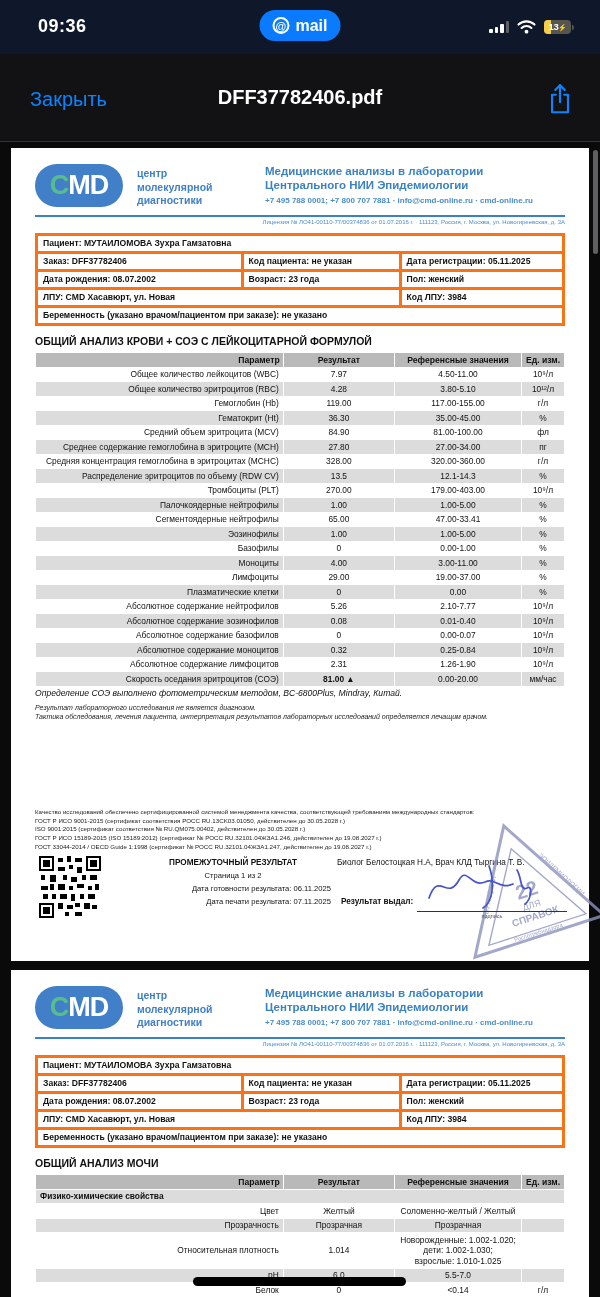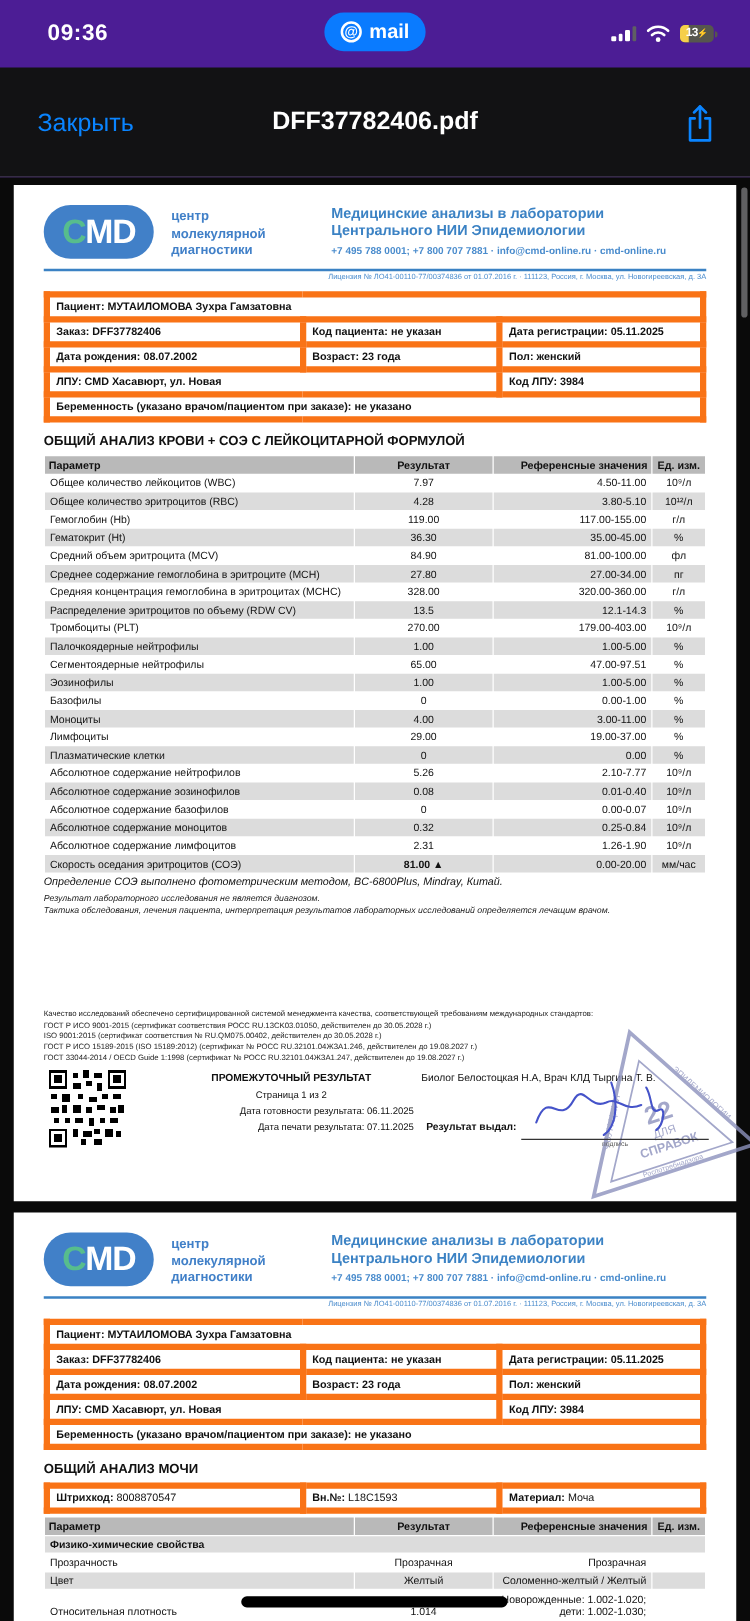--- a/index.html
+++ b/index.html
@@ -1,18 +1,18 @@
 <!DOCTYPE html>
 <html><head>
 <meta charset="utf-8">
 <style>
   * { margin:0; padding:0; box-sizing:border-box; }
   html,body { width:600px; height:1297px; background:#000; overflow:hidden;
     font-family:"Liberation Sans", sans-serif; }
-  #screen { position:relative; width:600px; height:1297px; background:#4c1d95; }
+  #screen { position:relative; width:600px; height:1297px; background:#0f172a; }
 
   
   .status-bar { position:absolute; top:0; left:0; width:600px; height:54px; }
   .time { position:absolute; left:38px; top:16px; color:#fff; font-size:18px; font-weight:700; letter-spacing:.5px; }
   .carrier-pill { position:absolute; left:50%; transform:translateX(-50%); top:10px; height:31px;
     background:#0a7bff; border-radius:16px; display:flex; align-items:center; gap:6px; padding:0 13px; }
   .at-circle { width:17px; height:17px; border:2px solid #fff; border-radius:50%; color:#fff;
     font-size:11px; font-weight:700; display:flex; align-items:center; justify-content:center; }
   .carrier-label { color:#fff; font-size:16px; font-weight:700; }
   .status-icons { position:absolute; right:26px; top:20px; display:flex; align-items:center; gap:8px; }
@@ -48,33 +48,33 @@
   .logo-cap .c-green { color:#57bd8d; }
   .logo-sub { font-size:10.5px; font-weight:700; color:#4180c8; line-height:1.3; padding-top:3px; white-space:pre-line; }
   .org-block { margin-left:auto; text-align:left; width:300px; }
   .org-line { font-size:11.5px; font-weight:700; color:#3b82c4; line-height:1.25; }
   .org-contacts { font-size:8px; font-weight:700; color:#4a8ccd; margin-top:3px; }
   .head-rule { border:0; border-top:2px solid #3b82c4; margin-top:7px; }
   .license-line { font-size:6px; color:#4a8ccd; text-align:right; margin-top:2px; }
 
   
   .ptable { width:100%; border-collapse:collapse; margin-top:8px; }
-  .ptable td { border:5px solid #f97316; font-size:8.6px; font-weight:700; color:#111; padding:2.5px 5px; }
+  .ptable td { border:3px solid #f97316; font-size:8.6px; font-weight:700; color:#111; padding:2.5px 5px; }
   .ptable .w1 { width:39%; } .ptable .w2 { width:30%; } .ptable .w3 { width:31%; }
   .btable { margin-top:0; }
   .btable td b { font-weight:700; } .btable td span.v { font-weight:400; }
   .analysis-title { font-size:10.5px; font-weight:700; margin:9px 0 5px 0; }
 
   
   .rtable { width:100%; border-collapse:separate; border-spacing:1.5px 1px; margin-top:2px; }
   .rtable th { background:#b9b9b9; font-size:8.6px; font-weight:700; padding:2px 3px; }
   .rtable td { font-size:8.4px; padding:1.5px 4px; vertical-align:middle; line-height:1.25; }
-  .rtable .c-param { text-align:left; width:47%; }
+  .rtable .c-param { text-align:right; width:47%; }
   .rtable .c-result { text-align:center; width:21%; }
-  .rtable .c-ref { text-align:right; width:24%; white-space:pre-line; }
+  .rtable .c-ref { text-align:center; width:24%; white-space:pre-line; }
   .rtable .c-unit { text-align:center; width:8%; white-space:nowrap; }
   .rtable.t1 tbody tr:nth-child(even) td { background:#dcdcdc; }
   .rtable.t2 tbody tr:nth-child(odd) td { background:#dcdcdc; }
   .rtable td.hi { font-weight:700; }
   .rtable td.section { text-align:left; font-weight:700; background:#dcdcdc; }
 
   .method-note { font-style:italic; font-size:8.6px; margin-top:1px; }
   .disc { font-style:italic; font-size:7px; color:#222; margin-top:2px; }
   .disc.first { margin-top:6px; }
 
@@ -254,21 +254,21 @@
               </tr>
               <tr>
                 <td class="c-param">Палочкоядерные нейтрофилы</td>
                 <td class="c-result">1.00</td>
                 <td class="c-ref">1.00-5.00</td>
                 <td class="c-unit">%</td>
               </tr>
               <tr>
                 <td class="c-param">Сегментоядерные нейтрофилы</td>
                 <td class="c-result">65.00</td>
-                <td class="c-ref">47.00-97.51</td>
+                <td class="c-ref">47.00-33.41</td>
                 <td class="c-unit">%</td>
               </tr>
               <tr>
                 <td class="c-param">Эозинофилы</td>
                 <td class="c-result">1.00</td>
                 <td class="c-ref">1.00-5.00</td>
                 <td class="c-unit">%</td>
               </tr>
               <tr>
                 <td class="c-param">Базофилы</td>
@@ -471,53 +471,44 @@
             <td>Код ЛПУ: 3984</td>
           </tr>
           <tr>
                 <td colspan="3">Беременность (указано врачом/пациентом при заказе): не указано</td>
               </tr>
         </tbody>
           </table>
 
         <div class="analysis-title">ОБЩИЙ АНАЛИЗ МОЧИ</div>
 
-        <table class="ptable btable">
-          <tbody>
-              <tr>
-            <td class="w1"><b>Штрихкод:</b> <span class="v">8008870547</span></td>
-            <td class="w2"><b>Вн.№:</b> <span class="v">L18C1593</span></td>
-            <td class="w3"><b>Материал:</b> <span class="v">Моча</span></td>
-          </tr>
-        </tbody>
-          </table>
 
         <table class="rtable t2">
           <thead>
             <tr>
               <th class="c-param">Параметр</th>
               <th class="c-result">Результат</th>
               <th class="c-ref">Референсные значения</th>
               <th class="c-unit">Ед. изм.</th>
             </tr>
           </thead>
           <tbody>
               <tr>
                 <td colspan="4" class="section">Физико-химические свойства</td>
               </tr>
               <tr>
+                <td class="c-param">Цвет</td>
+                <td class="c-result">Желтый</td>
+                <td class="c-ref">Соломенно-желтый / Желтый</td>
+                <td class="c-unit"></td>
+              </tr>
+              <tr>
                 <td class="c-param">Прозрачность</td>
                 <td class="c-result">Прозрачная</td>
                 <td class="c-ref">Прозрачная</td>
-                <td class="c-unit"></td>
-              </tr>
-              <tr>
-                <td class="c-param">Цвет</td>
-                <td class="c-result">Желтый</td>
-                <td class="c-ref">Соломенно-желтый / Желтый</td>
                 <td class="c-unit"></td>
               </tr>
               <tr>
                 <td class="c-param">Относительная плотность</td>
                 <td class="c-result">1.014</td>
                 <td class="c-ref">Новорожденные: 1.002-1.020;
 дети: 1.002-1.030;
 взрослые: 1.010-1.025</td>
                 <td class="c-unit"></td>
               </tr>

